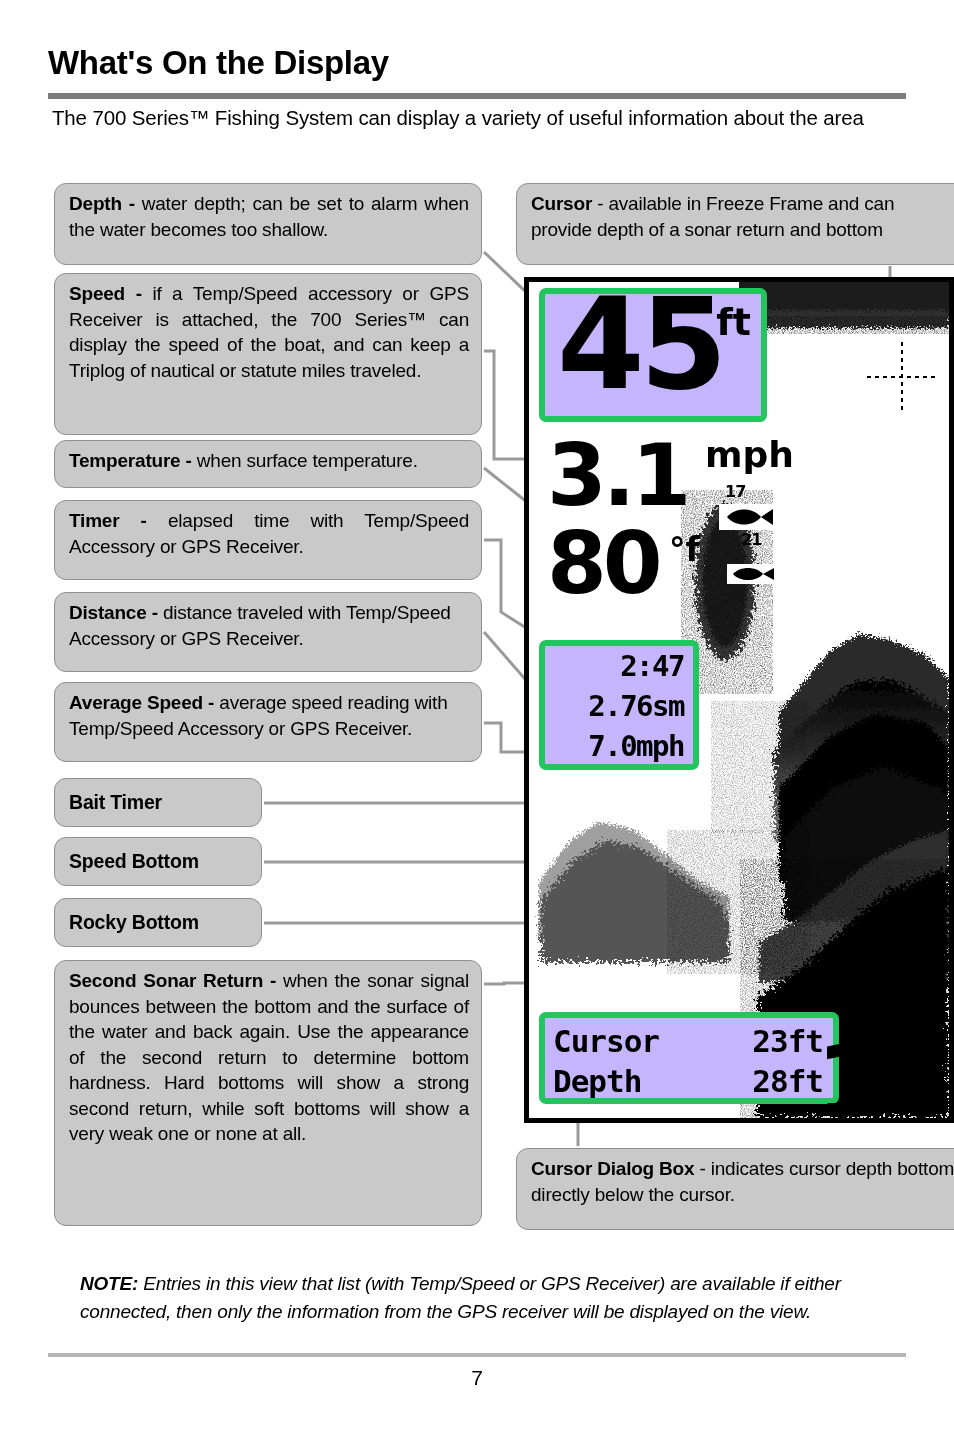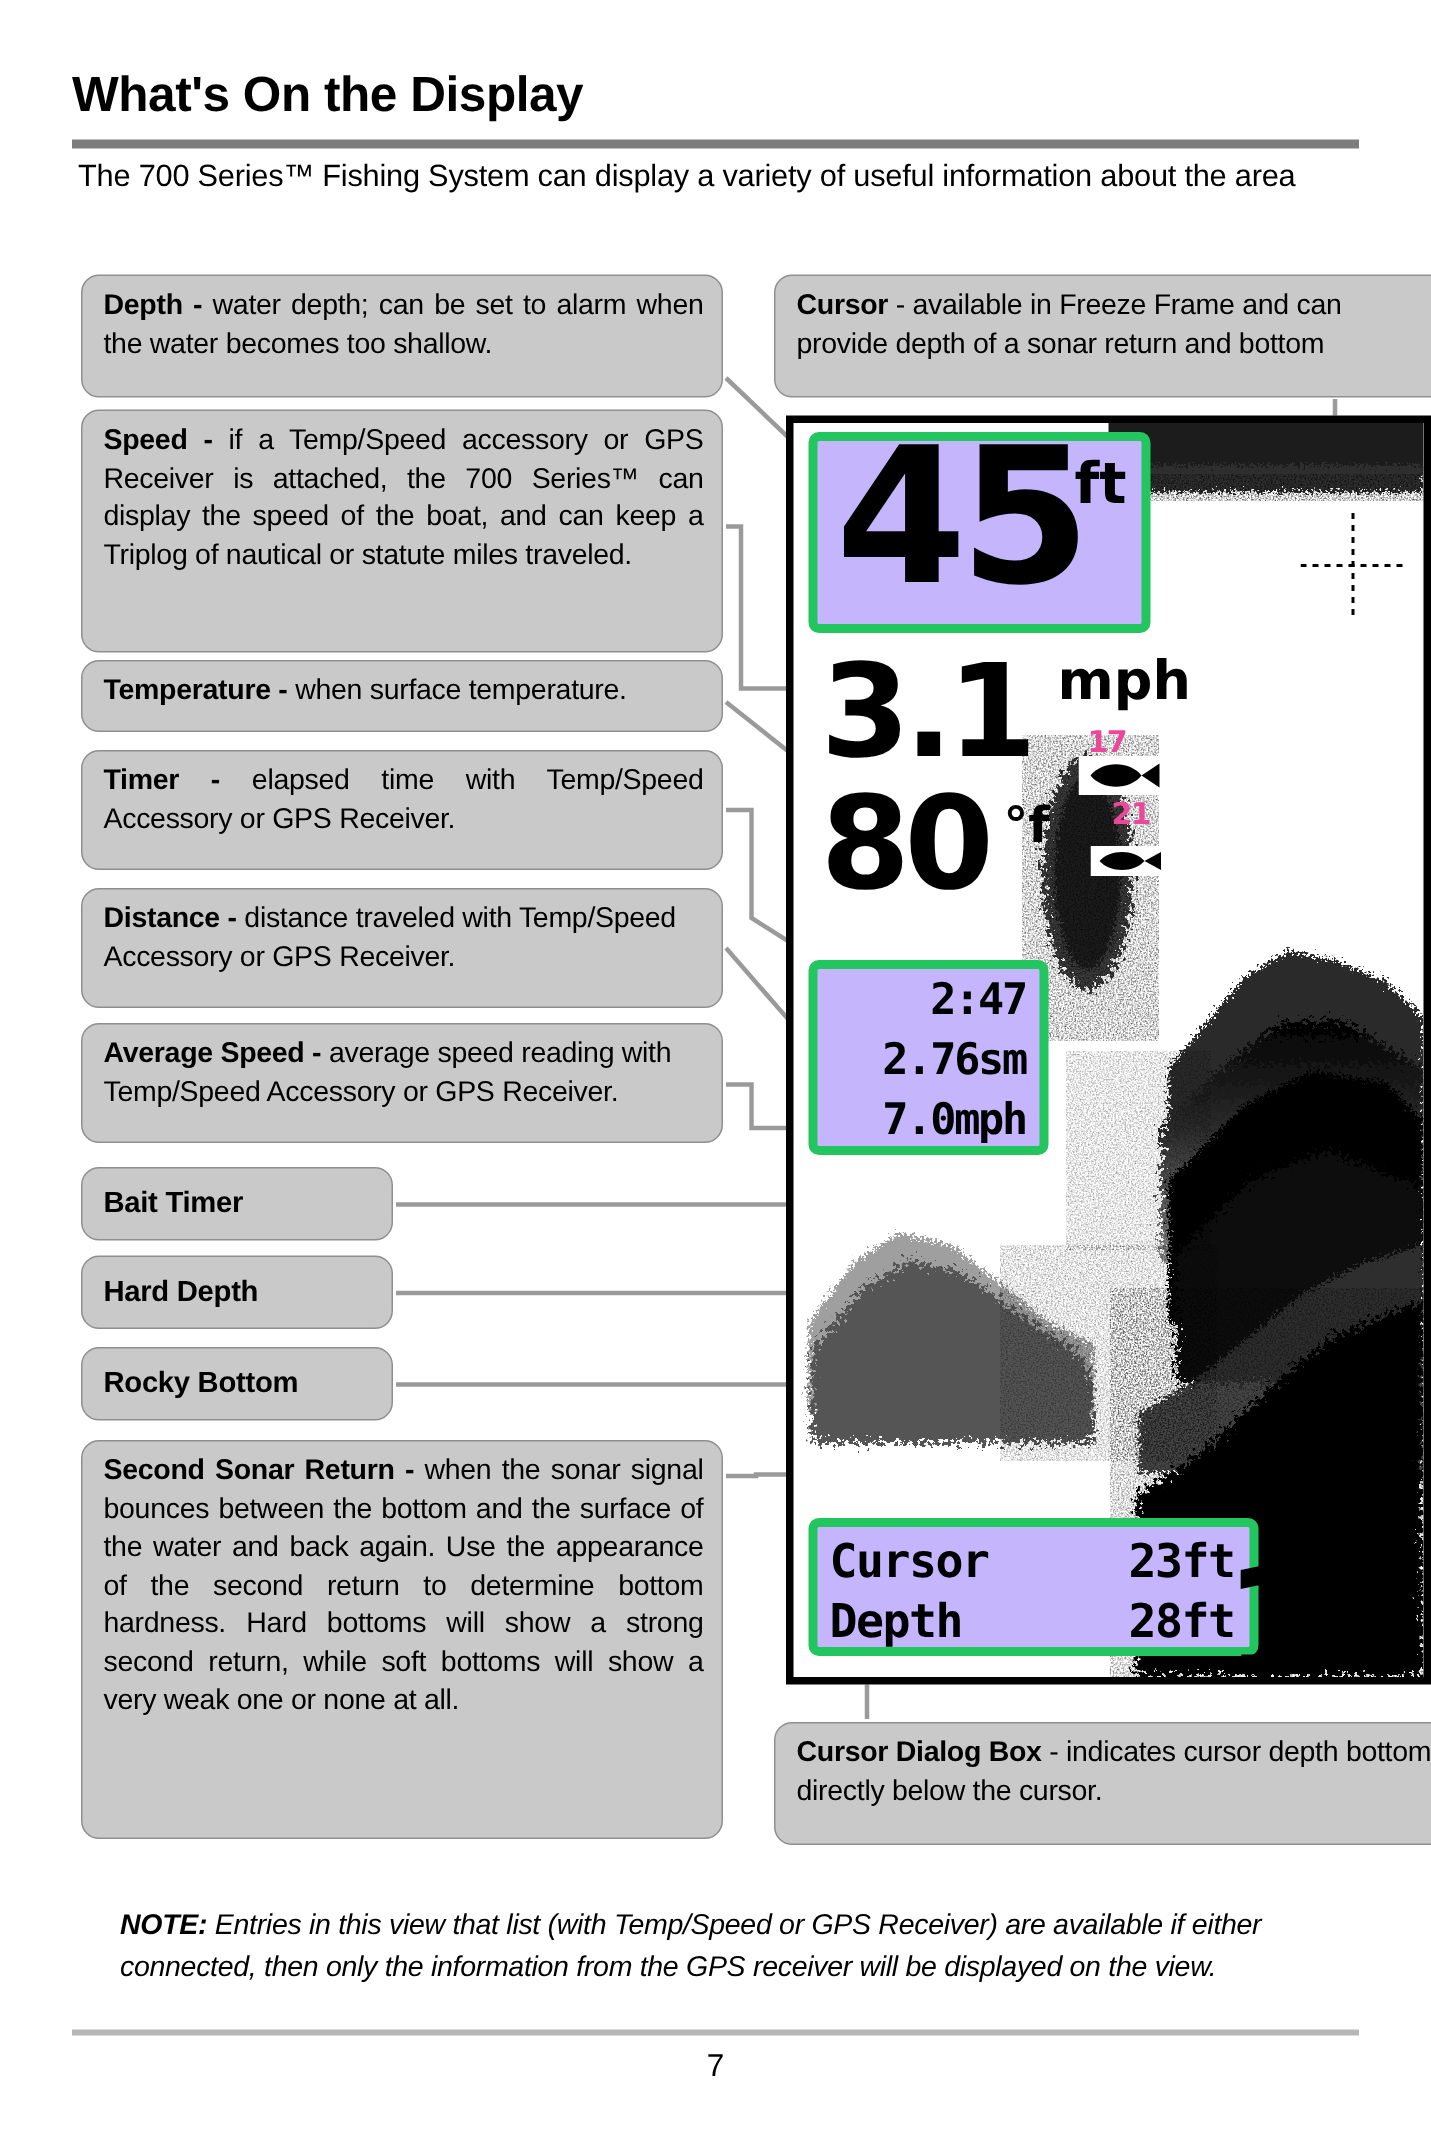--- a/index.html
+++ b/index.html
@@ -121,22 +121,22 @@
   }
   #cursor-dialog .row:first-child{margin-top:3px;}
 
   #big-depth-right{
     position:absolute;right:2px;bottom:-14px;
     font-size:100px;font-weight:bold;font-family:"DejaVu Sans", sans-serif;
     letter-spacing:-4px;line-height:100px;
   }
 
   .fish-label{
-    position:absolute;font-size:20px;font-weight:bold;
-    font-family:"DejaVu Sans", sans-serif;letter-spacing:-1px;color:#ec4899;
+    position:absolute;font-size:16px;font-weight:bold;
+    font-family:"DejaVu Sans", sans-serif;letter-spacing:-1px;color:#000000;
   }
 
   
   #note-block{
     position:absolute;left:80px;top:1270px;width:836px;
     font-size:19px;line-height:28px;font-style:italic;letter-spacing:-0.2px;
   }
   #note-block .nb{font-weight:bold;font-style:italic;}
 
   
@@ -216,21 +216,21 @@
 
   <div class="callout" id="co-avgspeed">
     <span class="lead">Average Speed - </span><span>average speed reading with Temp/Speed Accessory or GPS Receiver.</span>
   </div>
 
   <div class="callout" id="co-baitball">
     <span class="short-label">Bait Timer</span>
   </div>
 
   <div class="callout" id="co-hardbottom">
-    <span class="short-label">Hard Depth</span>
+    <span class="short-label">Speed Bottom</span>
   </div>
 
   <div class="callout" id="co-rockybottom">
     <span class="short-label">Rocky Bottom</span>
   </div>
 
   <div class="callout just" id="co-secondsonar">
     <span class="just-inner"><span class="lead">Second Sonar Return - </span><span>when the sonar signal bounces between the bottom and the surface of the water and back again. Use the appearance of the second return to determine bottom hardness. Hard bottoms will show a strong second return, while soft bottoms will show a very weak one or none at all.</span></span>
   </div>
 

